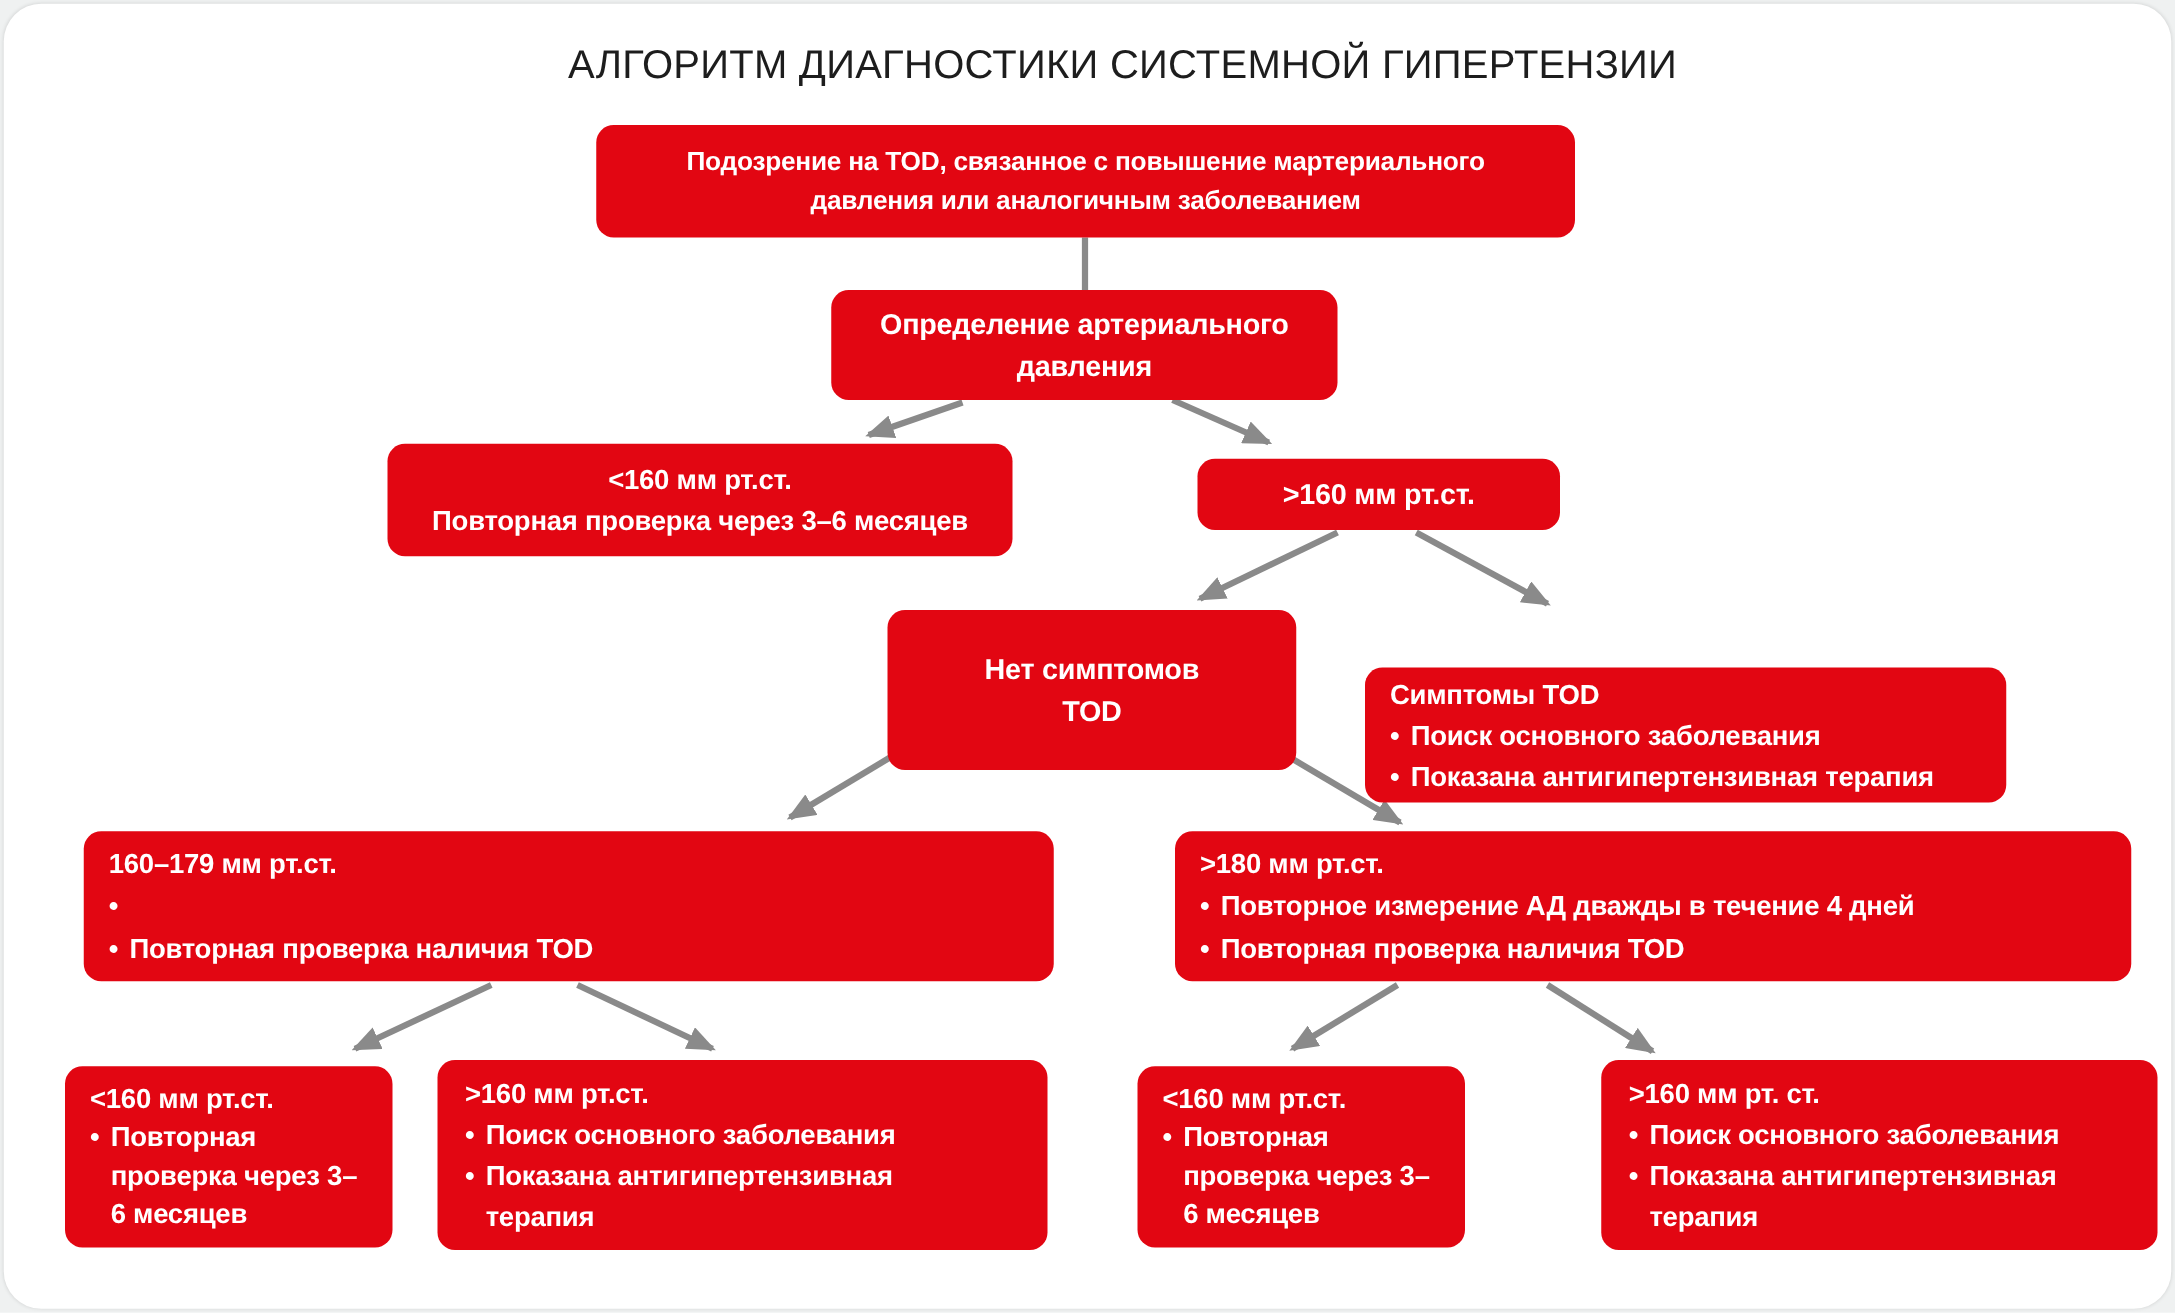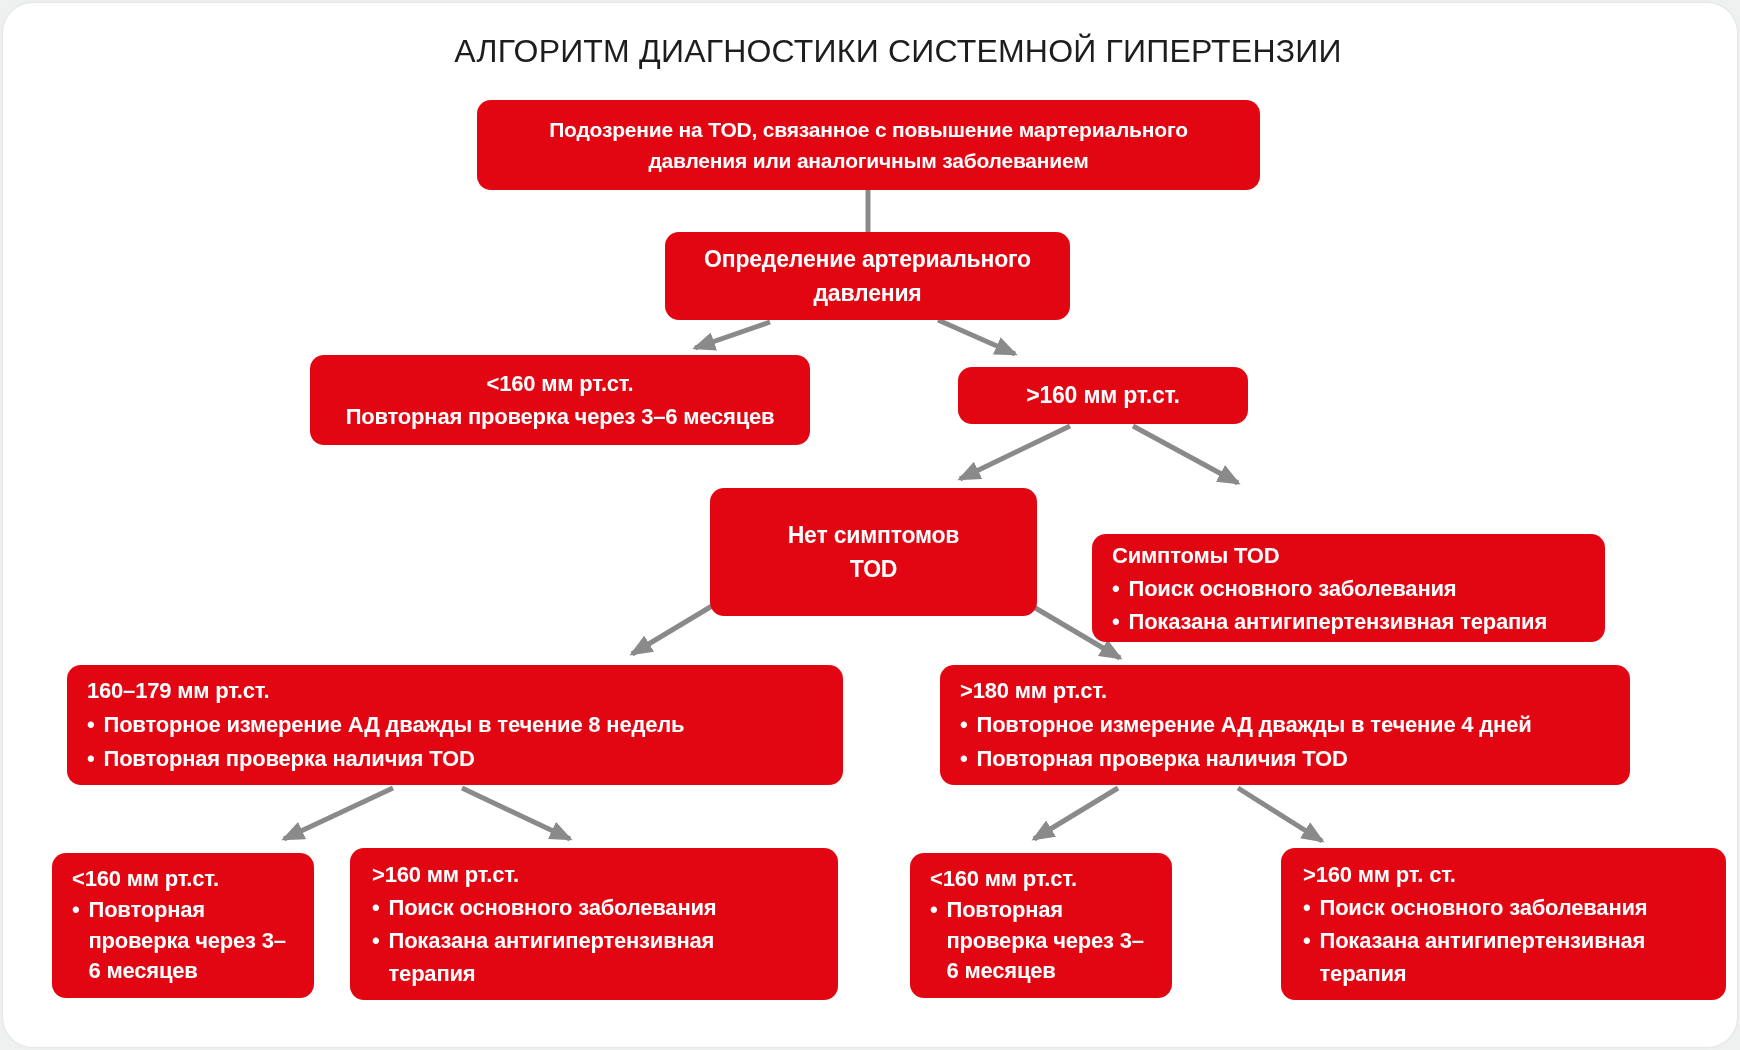--- a/index.html
+++ b/index.html
@@ -126,29 +126,28 @@
     <div class="bullet">
       <span class="dot">•</span>
       <span>Показана антигипертензивная терапия</span>
     </div>
   </div>
 
   <div class="box left t22 lh155" style="left:67px; top:665px; width:776px; height:120px; padding:8px 20px;">
     <div>160–179 мм рт.ст.</div>
     <div class="bullet">
       <span class="dot">•</span>
-      <span>Повторное измерение АД дважды в течение 8 недель</span>
     </div>
     <div class="bullet">
       <span class="dot">•</span>
       <span>Повторная проверка наличия TOD</span>
     </div>
   </div>
 
-  <div class="box left t22 lh155" style="left:940px; top:665px; width:690px; height:120px; padding:8px 20px;">
+  <div class="box left t22 lh155" style="left:940px; top:665px; width:765px; height:120px; padding:8px 20px;">
     <div>&gt;180 мм рт.ст.</div>
     <div class="bullet">
       <span class="dot">•</span>
       <span>Повторное измерение АД дважды в течение 4 дней</span>
     </div>
     <div class="bullet">
       <span class="dot">•</span>
       <span>Повторная проверка наличия TOD</span>
     </div>
   </div>

